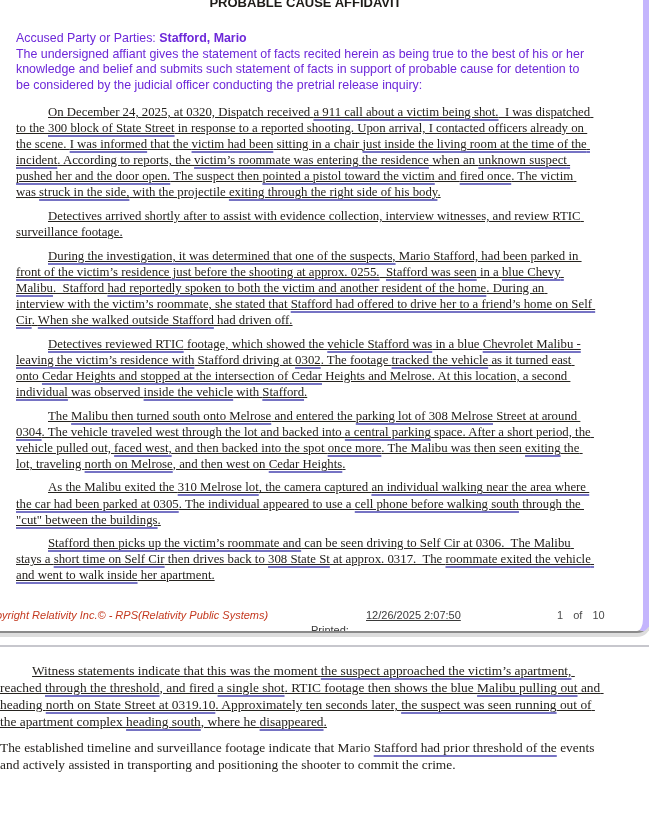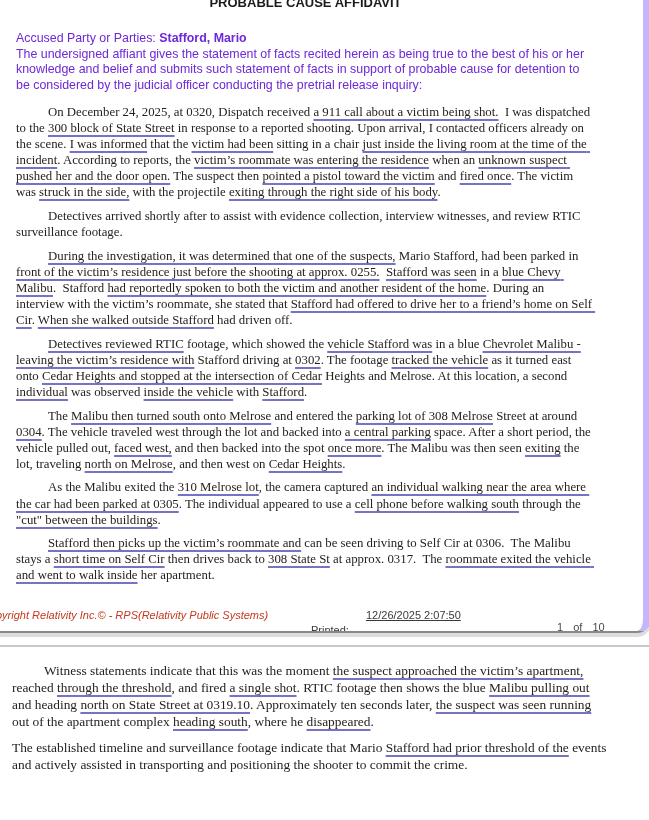--- a/index.html
+++ b/index.html
@@ -12,34 +12,34 @@
           background:#ffffff;}
   .sheet1-inner{padding:0 48px 0 16px;}
   .doc-title{margin:-5px 0 0 0;text-align:center;
              font:bold 13px/16px "Liberation Sans",sans-serif;color:#1d1b18;}
   .intro{margin-top:20px;font:12.4px/15.5px "Liberation Sans",sans-serif;color:#6d28d9;}
   .accused{white-space:pre-wrap;}
   .accused b{font-weight:700;}
   .intro-par{margin:0;white-space:pre-wrap;}
   .body1{margin-top:11px;font:12.8px/16.1px "Liberation Serif",serif;}
   .body1 p.para{margin:0 0 7.5px 0;white-space:pre-wrap;}
-  .para.indent{text-indent:32px;}
+  .para.indent{text-indent:32px;text-decoration:underline;}
   .u{text-decoration:underline;text-decoration-color:#7673c4;
      text-decoration-thickness:1.6px;text-underline-offset:3.4px;}
   
   .footer{position:absolute;left:0;bottom:7px;width:100%;height:16px;
           font:11px/14px "Liberation Sans",sans-serif;color:#3a3a3a;}
   .copyright{position:absolute;left:-4px;top:0;font-style:italic;color:#c43category;
              color:#c4391f;white-space:nowrap;}
   .printed-label{position:absolute;left:311px;top:0;margin-top:15px;}
   .printed-value{position:absolute;left:366px;top:0;text-decoration:underline;}
-  .pages{position:absolute;left:557px;top:12px;word-spacing:7px;color:#4a4a4a;}
+  .pages{position:absolute;left:557px;top:0;word-spacing:7px;color:#4a4a4a;}
   
   .sheet2{position:relative;margin-top:12px;border-top:2px solid #c7c7cd;
-          padding:15px 38px 0 12px;background:#ffffff;}
+          padding:15px 38px 0 0;background:#ffffff;}
   .body2{font:13.4px/17px "Liberation Serif",serif;}
   .body2 p.para{margin:0 0 9px 0;white-space:pre-wrap;}
 </style>
 </head>
 <body>
 
 <div class="scan">
 
   <div class="sheet1">
     <div class="sheet1-inner">

